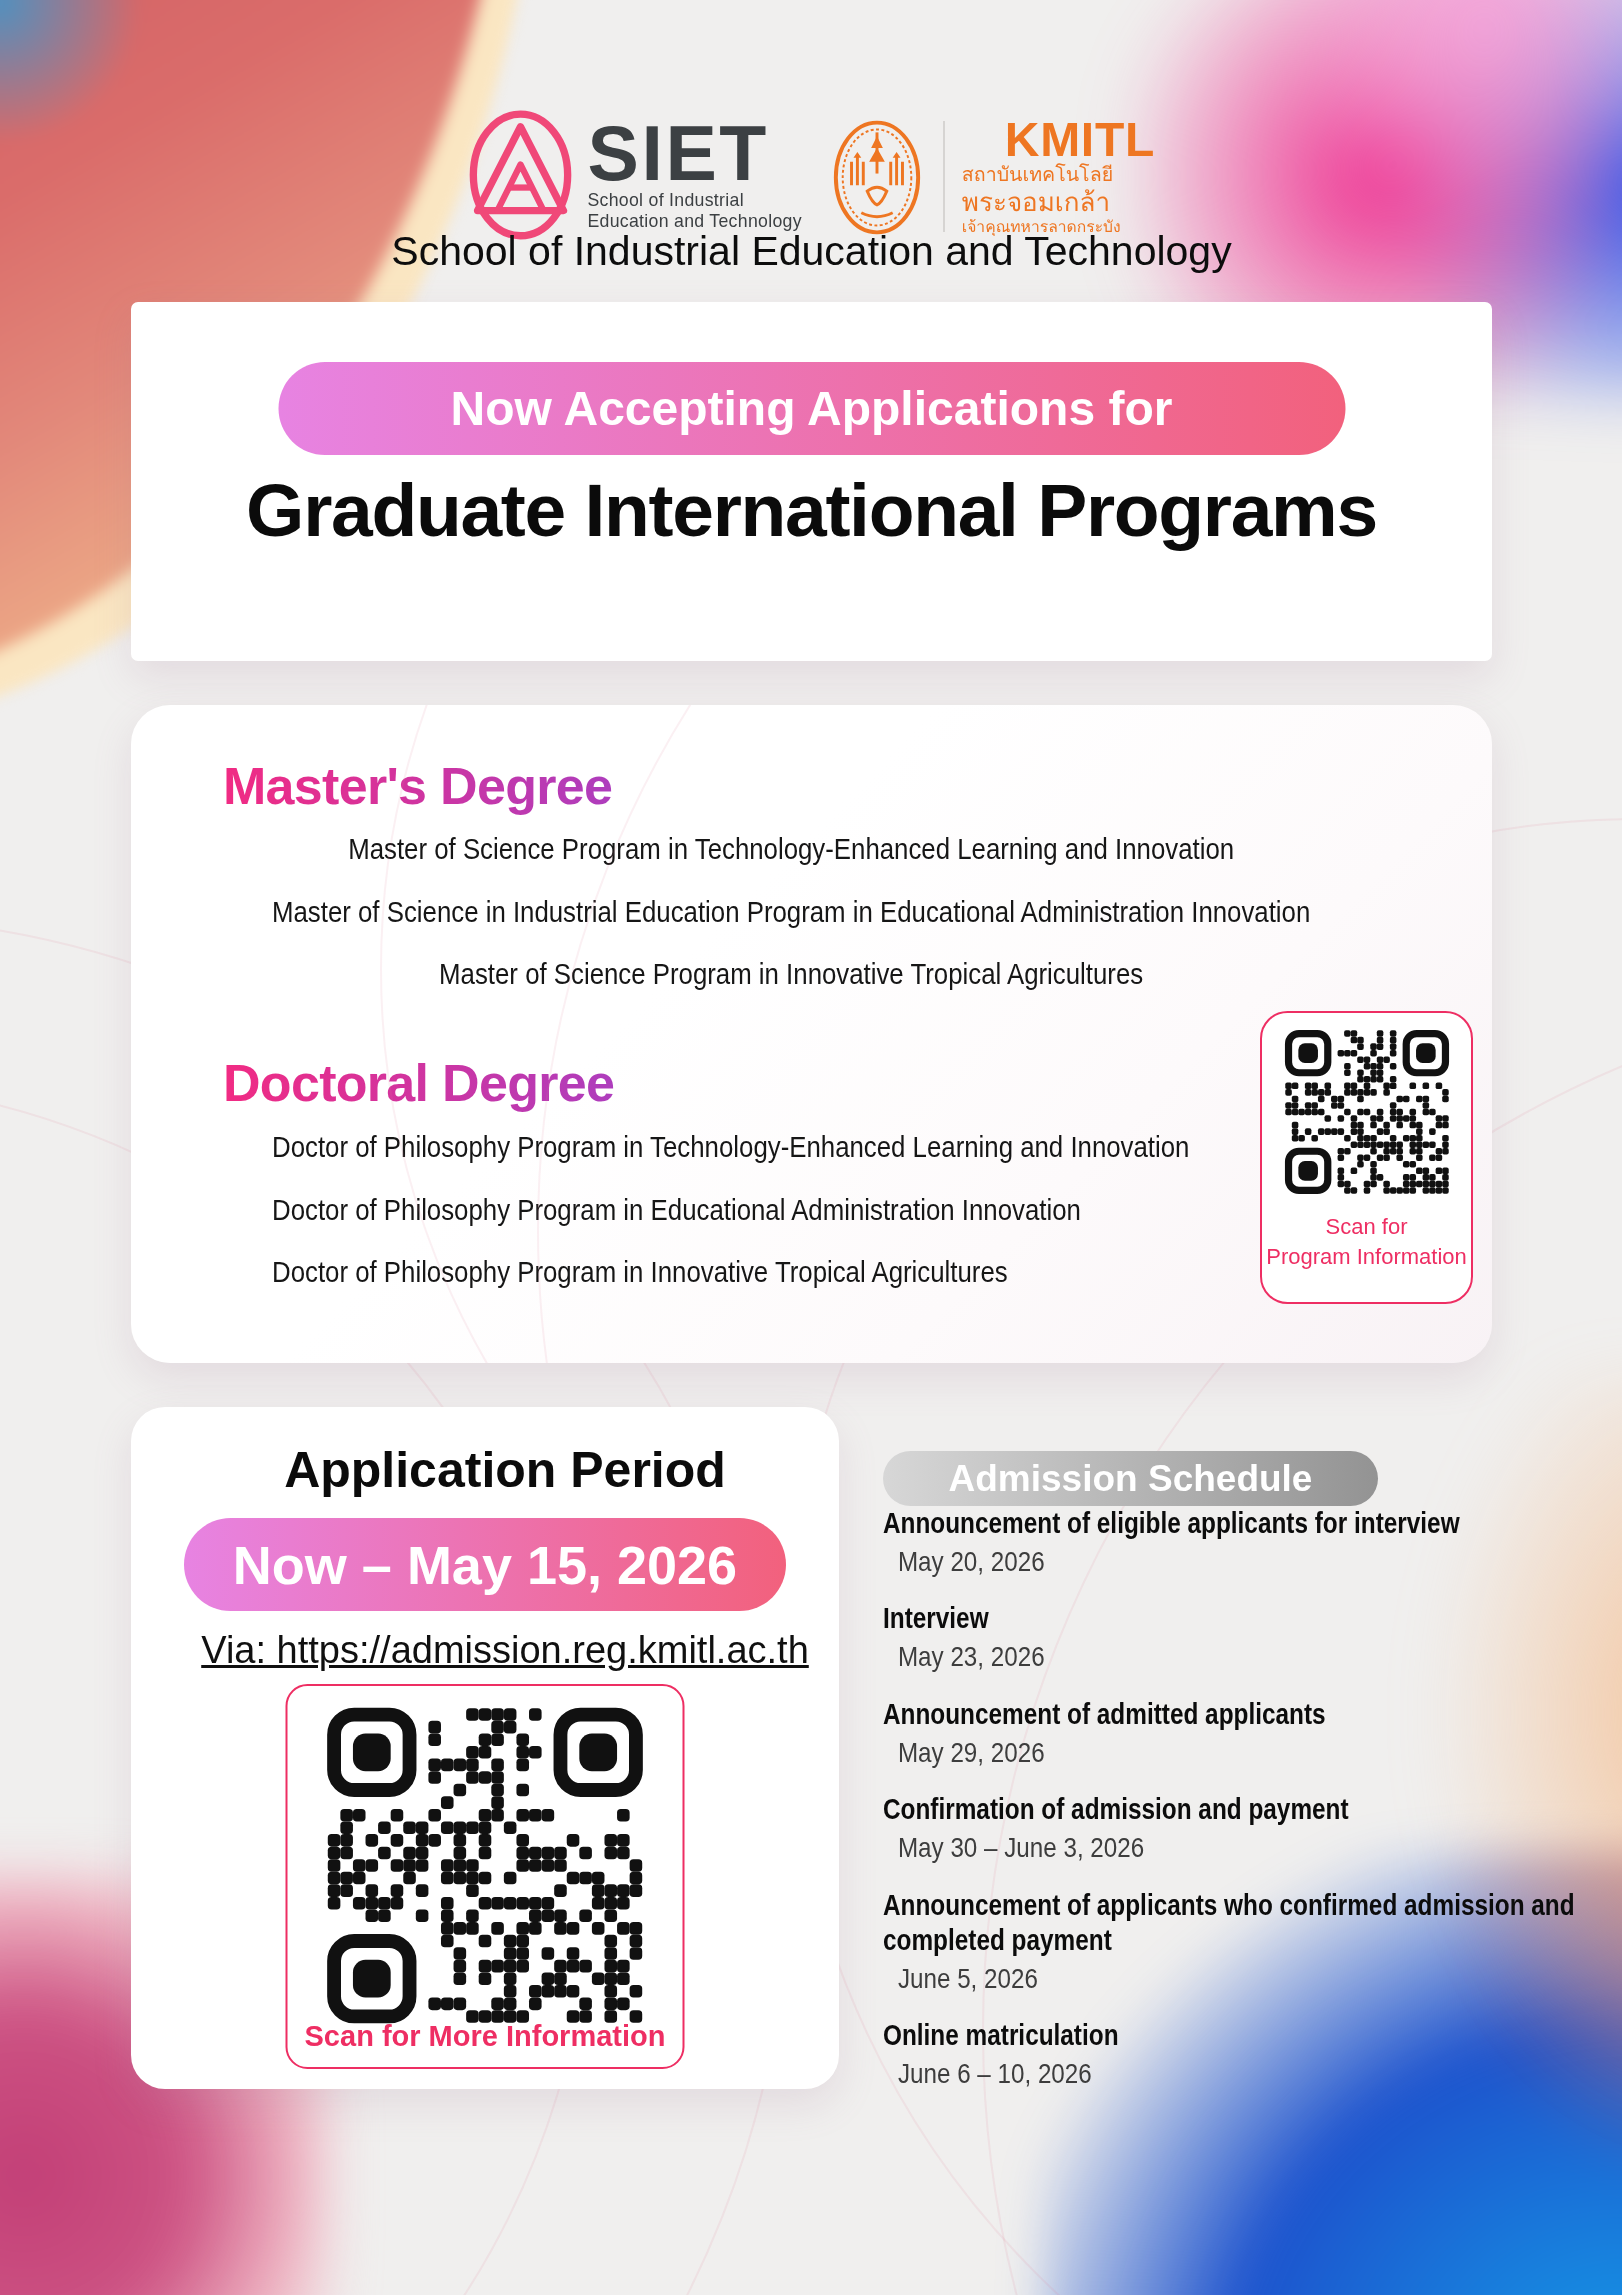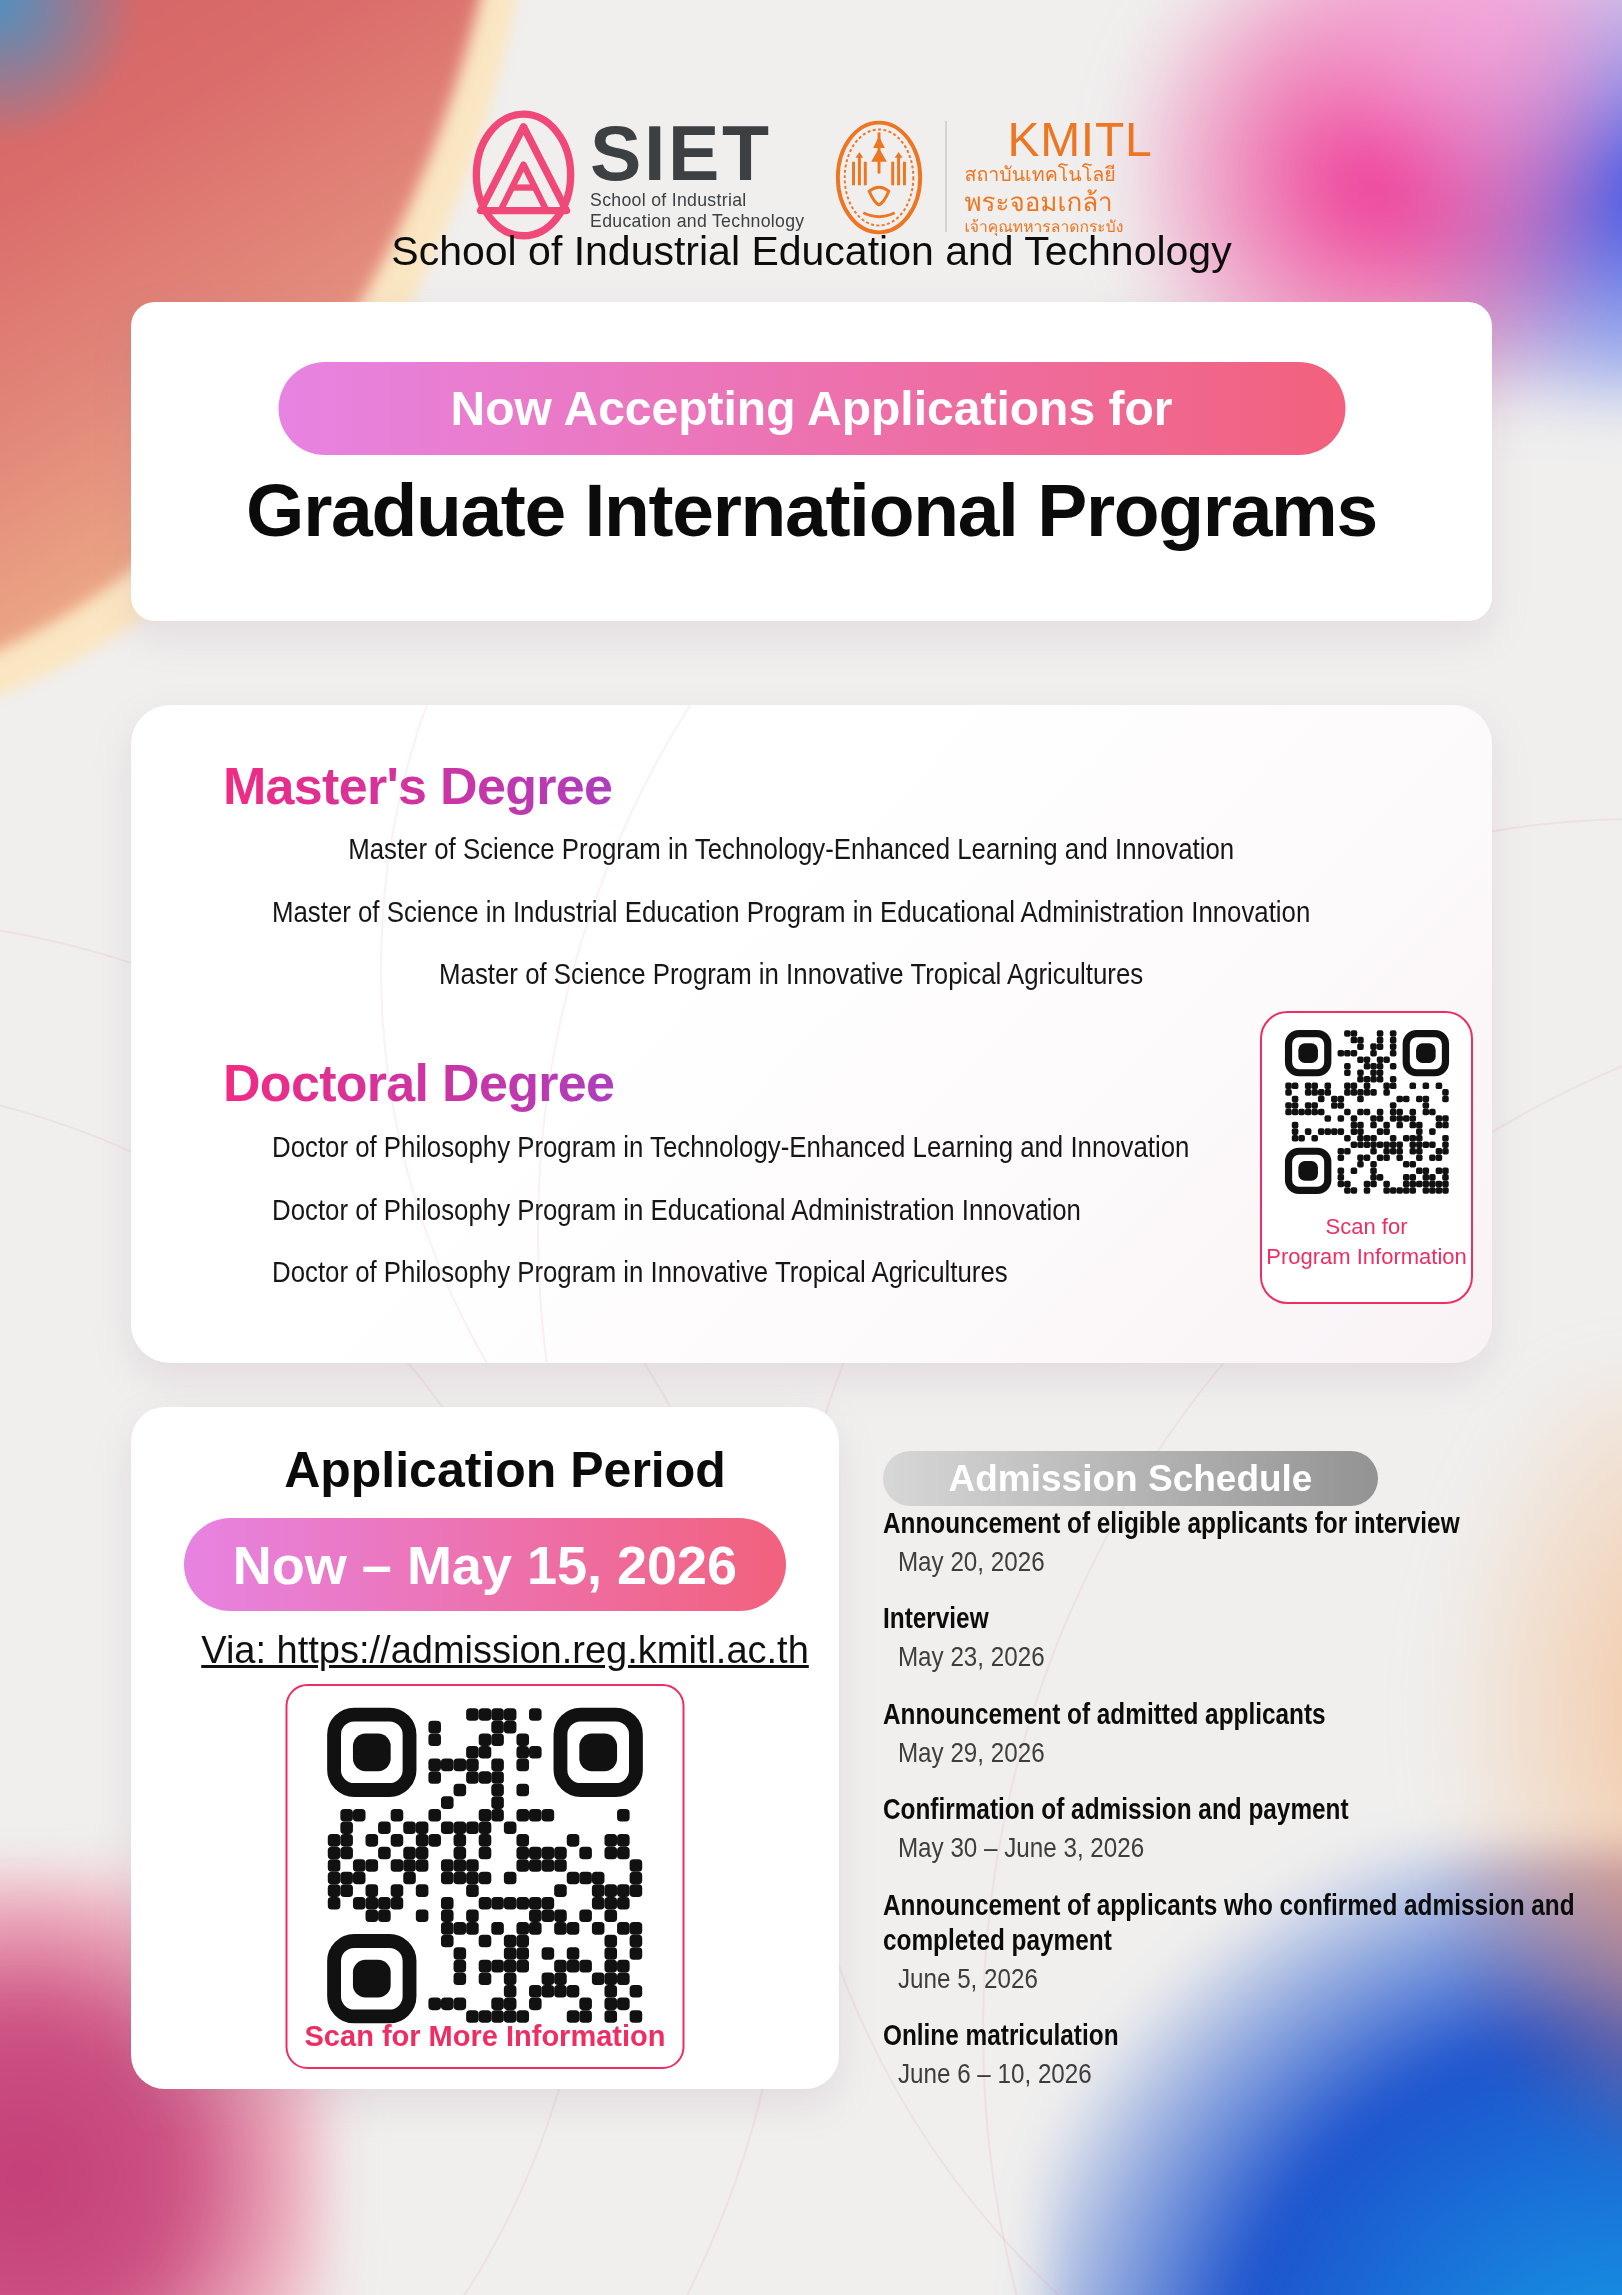--- a/index.html
+++ b/index.html
@@ -34,29 +34,29 @@
   .c2{width:2094px;height:2094px;left:982px;top:982px;}
   .c3{width:1570px;height:1570px;left:-982px;top:1080px;}
   .c4{width:1898px;height:1898px;left:-1112px;top:916px;}
   
   .logo-row{position:absolute;z-index:3;top:110px;left:0;width:100%;display:flex;justify-content:center;align-items:center;gap:26px;}
   .siet{display:flex;align-items:center;gap:14.4px;}
   .siet-text .acr{font-size:77px;font-weight:700;color:#3c4043;letter-spacing:2.6px;line-height:65px;}
   .siet-text .sub{font-size:17.7px;color:#3c4043;line-height:21px;margin-top:3.9px;letter-spacing:0.3px;}
   .kmitl{display:flex;align-items:center;gap:17px;}
   .kdivider{width:2px;height:111px;background:#d6d4d2;}
-  .kmitl-text .acr{font-size:48px;font-weight:400;color:#ee7622;line-height:46px;letter-spacing:0.7px;margin-left:43px;}
+  .kmitl-text .acr{font-size:48px;font-weight:700;color:#ee7622;line-height:46px;letter-spacing:0.7px;margin-left:43px;}
   .kmitl-text .thai{font-size:19.6px;color:#ee7622;line-height:23.6px;font-family:"DejaVu Sans",sans-serif;}
   .kmitl-text .thai.big{font-size:26px;line-height:30px;}
   .kmitl-text .thai.small{font-size:15.7px;line-height:19.6px;}
   .school-name{position:absolute;z-index:3;top:228px;left:0;width:100%;text-align:center;
     font-size:41px;color:#0d0d0d;letter-spacing:0;}
   
   .card{position:absolute;z-index:2;background:#fff;box-shadow:0 15.7px 39px rgba(160,120,150,.16);}
-  .hero-card{left:131px;top:302px;width:1361px;height:319px;border-radius:24px;}
+  .hero-card{left:131px;top:302px;width:1361px;height:359px;border-radius:7px;}
   .pill{display:flex;align-items:center;justify-content:center;color:#fff;font-weight:700;
     background:linear-gradient(90deg,var(--pill_from),var(--pill_to));}
   .hero-pill{position:absolute;left:50%;transform:translateX(-50%);top:60px;width:1067px;height:93px;
     border-radius:47px;font-size:48px;}
   .hero-title{position:absolute;top:165px;width:100%;text-align:center;font-size:75px;font-weight:700;
     letter-spacing:-1.3px;color:#0b0b0b;}
   .hero-sub{position:absolute;top:274px;width:100%;text-align:center;font-size:33px;color:#141414;}
   .prog-card{left:131px;top:705px;width:1361px;height:658px;border-radius:39px;overflow:hidden;
     background:linear-gradient(135deg,#ffffff 40%,#fdfafb 70%,#f8f2f5 100%);}
   .prog-card .contour{border-color:rgba(222,135,158,.12);}

